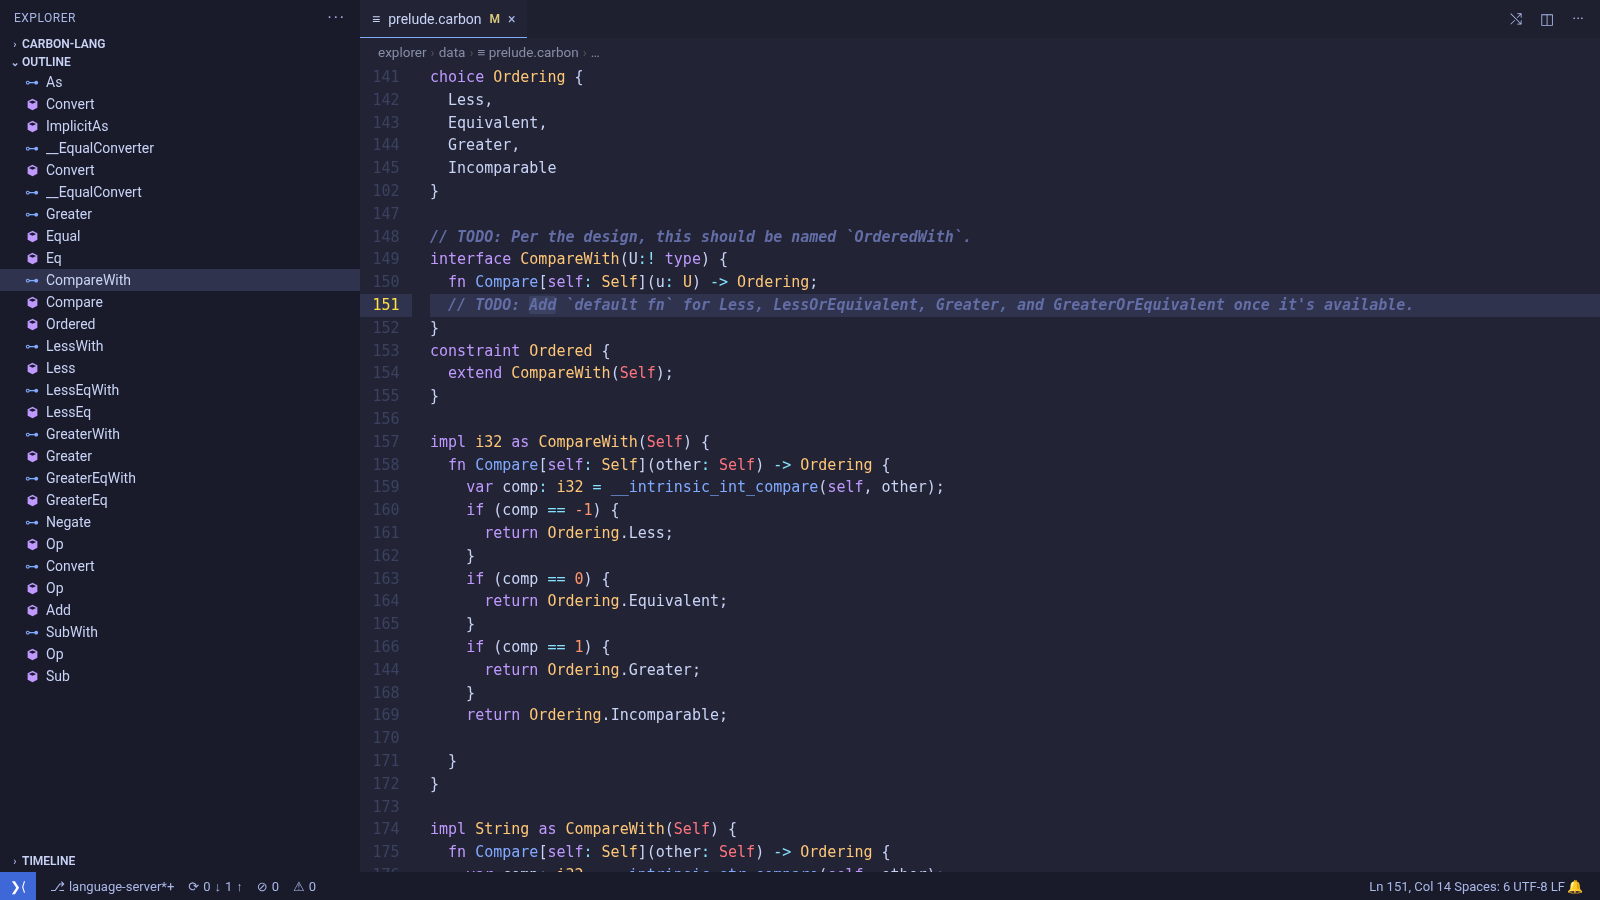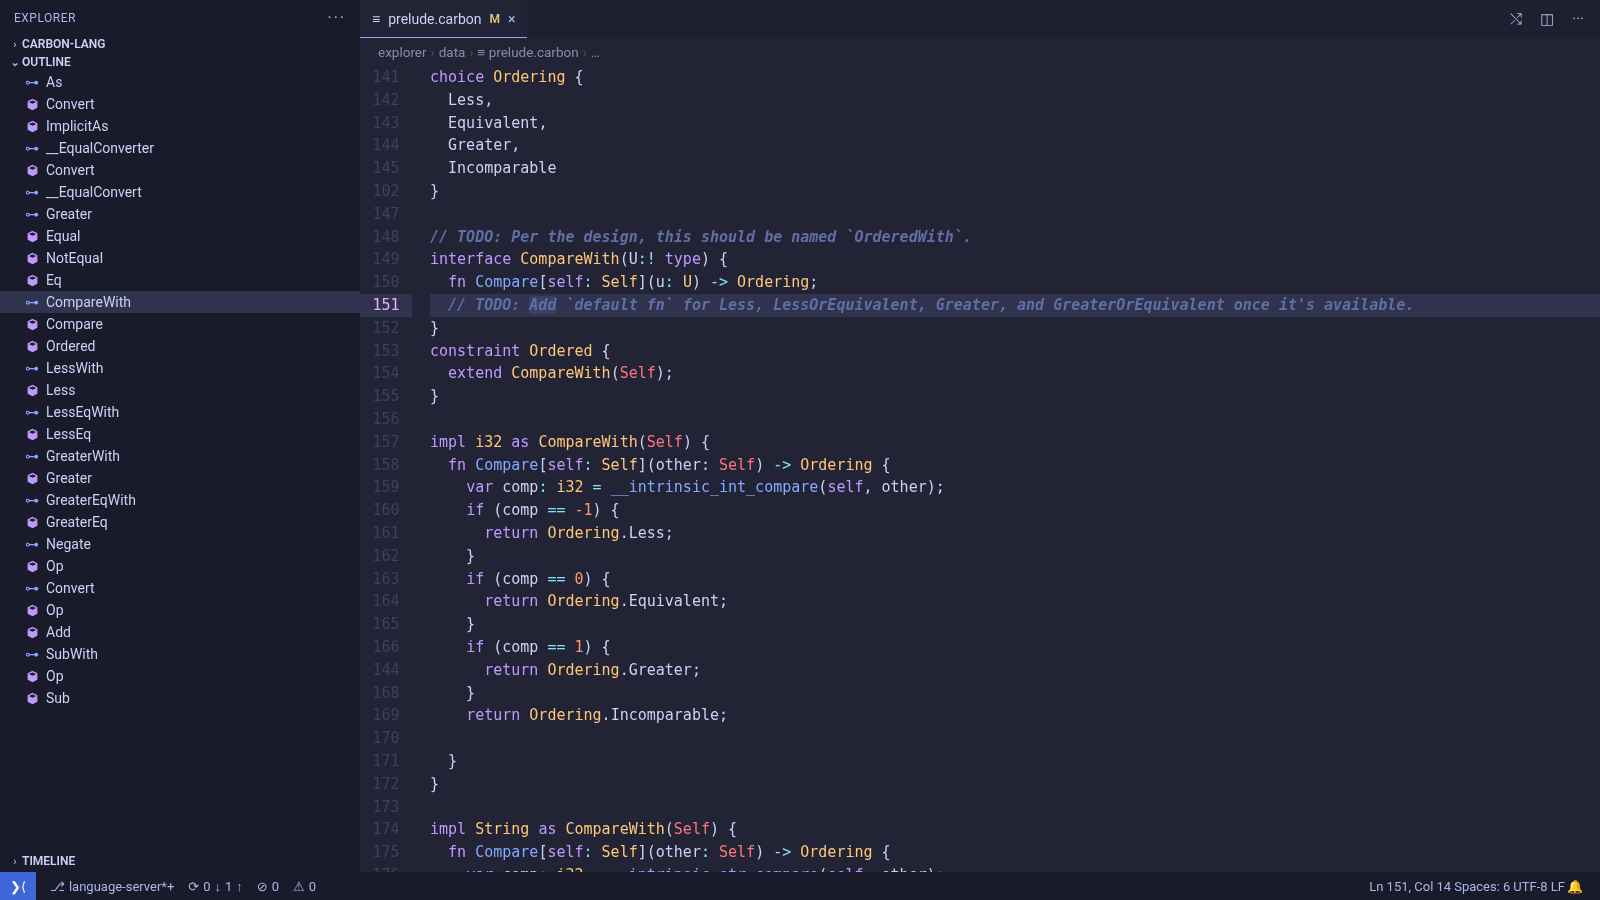--- a/index.html
+++ b/index.html
@@ -30,21 +30,21 @@
 .editor-area { flex:1; display:flex; flex-direction:column; background:#222436; overflow:hidden;}
 .tabs { display:flex; height:38px; background:#1e2030;}
 .tab { display:flex; align-items:center; padding:0 12px; gap:8px; background:#222436; border-bottom:1px solid #82aaff; font-size:14px;}
 .tab .mod { color:#d9c97c; font-size:12px; font-weight:600;}
 .tab .close { color:#a9b8e8; font-size:14px; cursor:pointer;}
 .tab-actions { margin-left:auto; display:flex; gap:18px; padding:0 16px; align-items:center; color:#a9b8e8; font-size:15px;}
 .breadcrumb { display:flex; gap:4px; padding:6px 18px; font-size:13.5px; color:#868da5; align-items:center;}
 .breadcrumb .sep { color:#555;}
 .code { flex:1; display:flex; overflow:hidden; font-family:"SF Mono",Menlo,Consolas,monospace; font-size:15px; line-height:22.8px;}
 .gutter { width:70px; text-align:center; padding-right:18px; color:#3b4261; user-select:none;}
-.gutter .hl { color:#f0abfc;}
+.gutter .hl { color:#fde047;}
 .lines { flex:1; white-space:pre; overflow:hidden;}
 .ln { height:22.8px;}
 .ln.hl { background:#2f334d;}
 .kw { color:#c099ff;}
 .fn { color:#82aaff;}
 .type { color:#ffc777;}
 .op { color:#86e1fc;}
 .num { color:#ff966c;}
 .cmt { color:#636da6; font-style:italic;font-weight:bold;}
 .ident { color:#c8d3f5;}
@@ -115,28 +115,20 @@
           <span class="sym interface"></span>
           <span>Greater</span>
         </div>
         <div class="outline-item">
           <span class="sym struct">
             <svg viewBox="0 0 16 16">
               <path d="M8 1l6 3v8l-6 3-6-3V4l6-3zm0 2L3.5 5 8 7l4.5-2L8 3z"></path>
             </svg>
           </span>
           <span>Equal</span>
-        </div>
-        <div class="outline-item">
-          <span class="sym struct">
-            <svg viewBox="0 0 16 16">
-              <path d="M8 1l6 3v8l-6 3-6-3V4l6-3zm0 2L3.5 5 8 7l4.5-2L8 3z"></path>
-            </svg>
-          </span>
-          <span>NotEqual</span>
         </div>
         <div class="outline-item">
           <span class="sym struct">
             <svg viewBox="0 0 16 16">
               <path d="M8 1l6 3v8l-6 3-6-3V4l6-3zm0 2L3.5 5 8 7l4.5-2L8 3z"></path>
             </svg>
           </span>
           <span>Eq</span>
         </div>
         <div class="outline-item sel">

